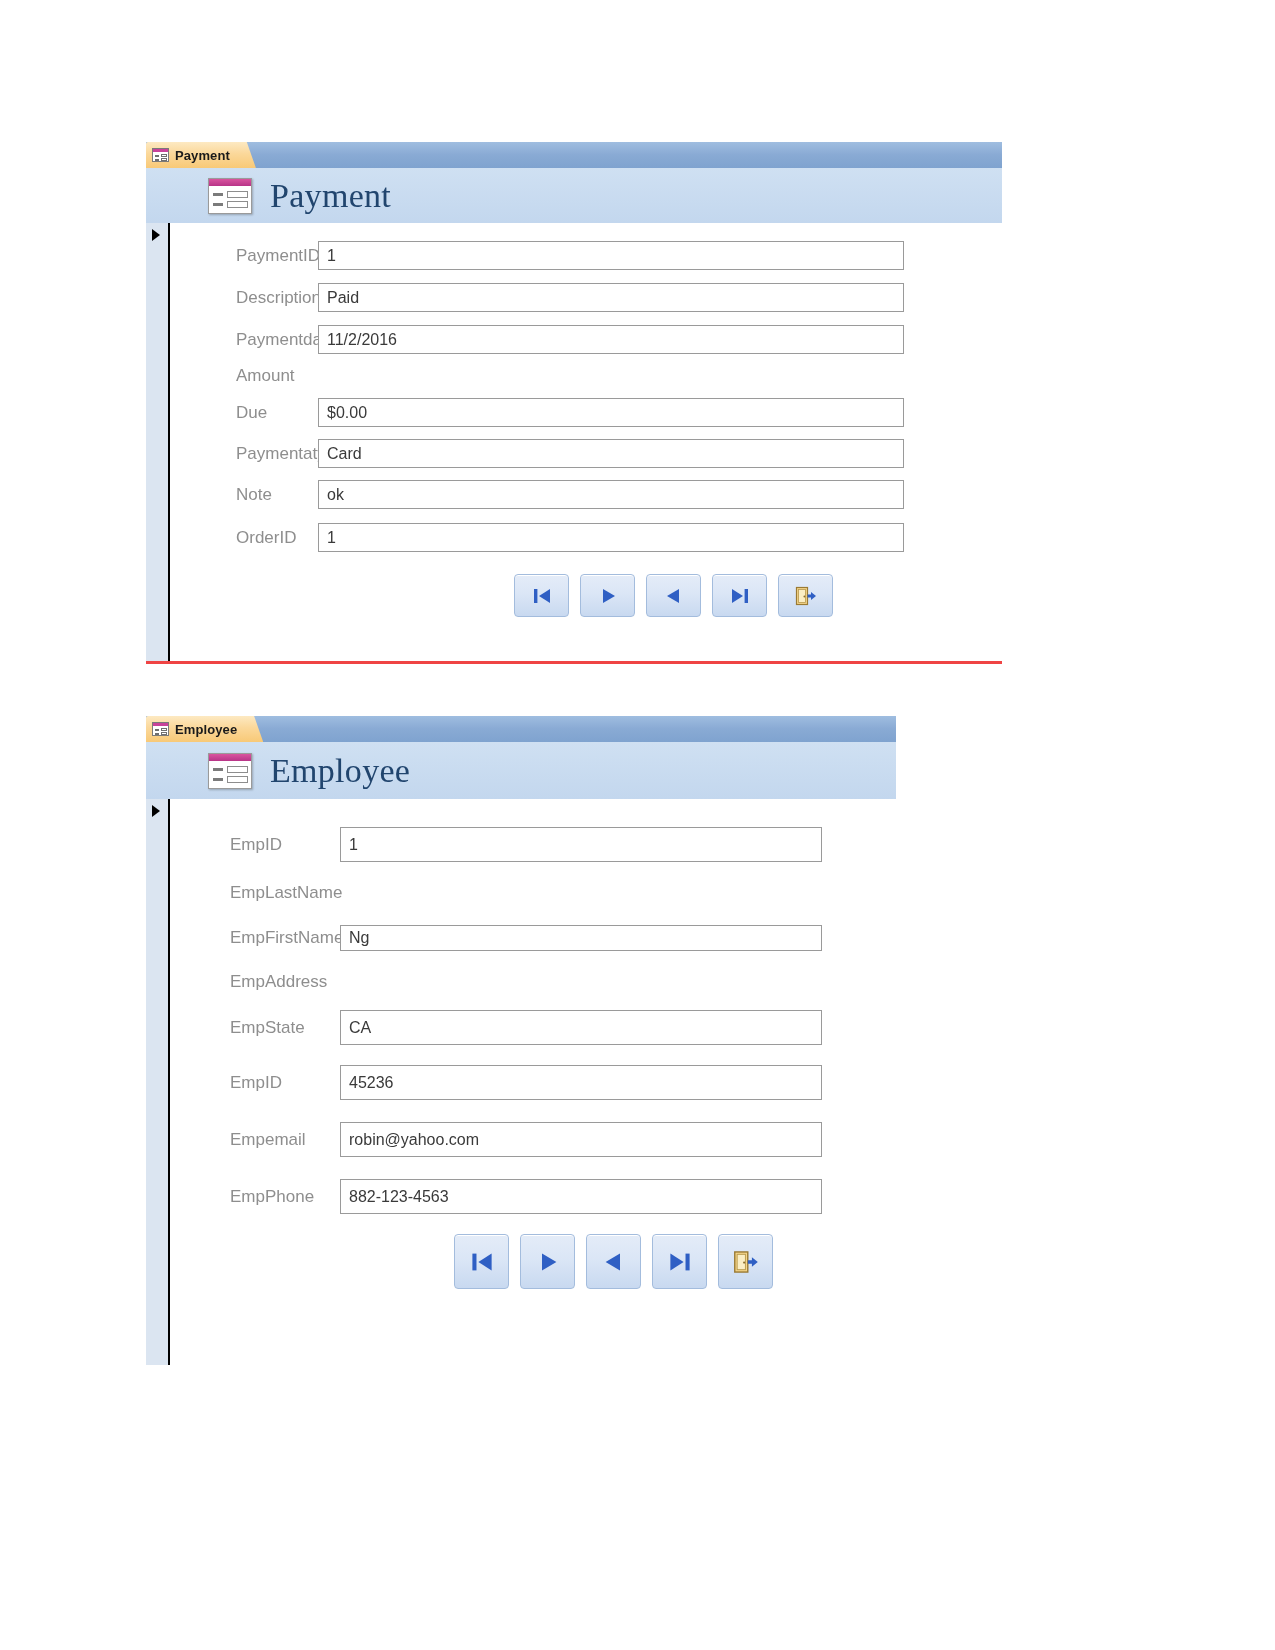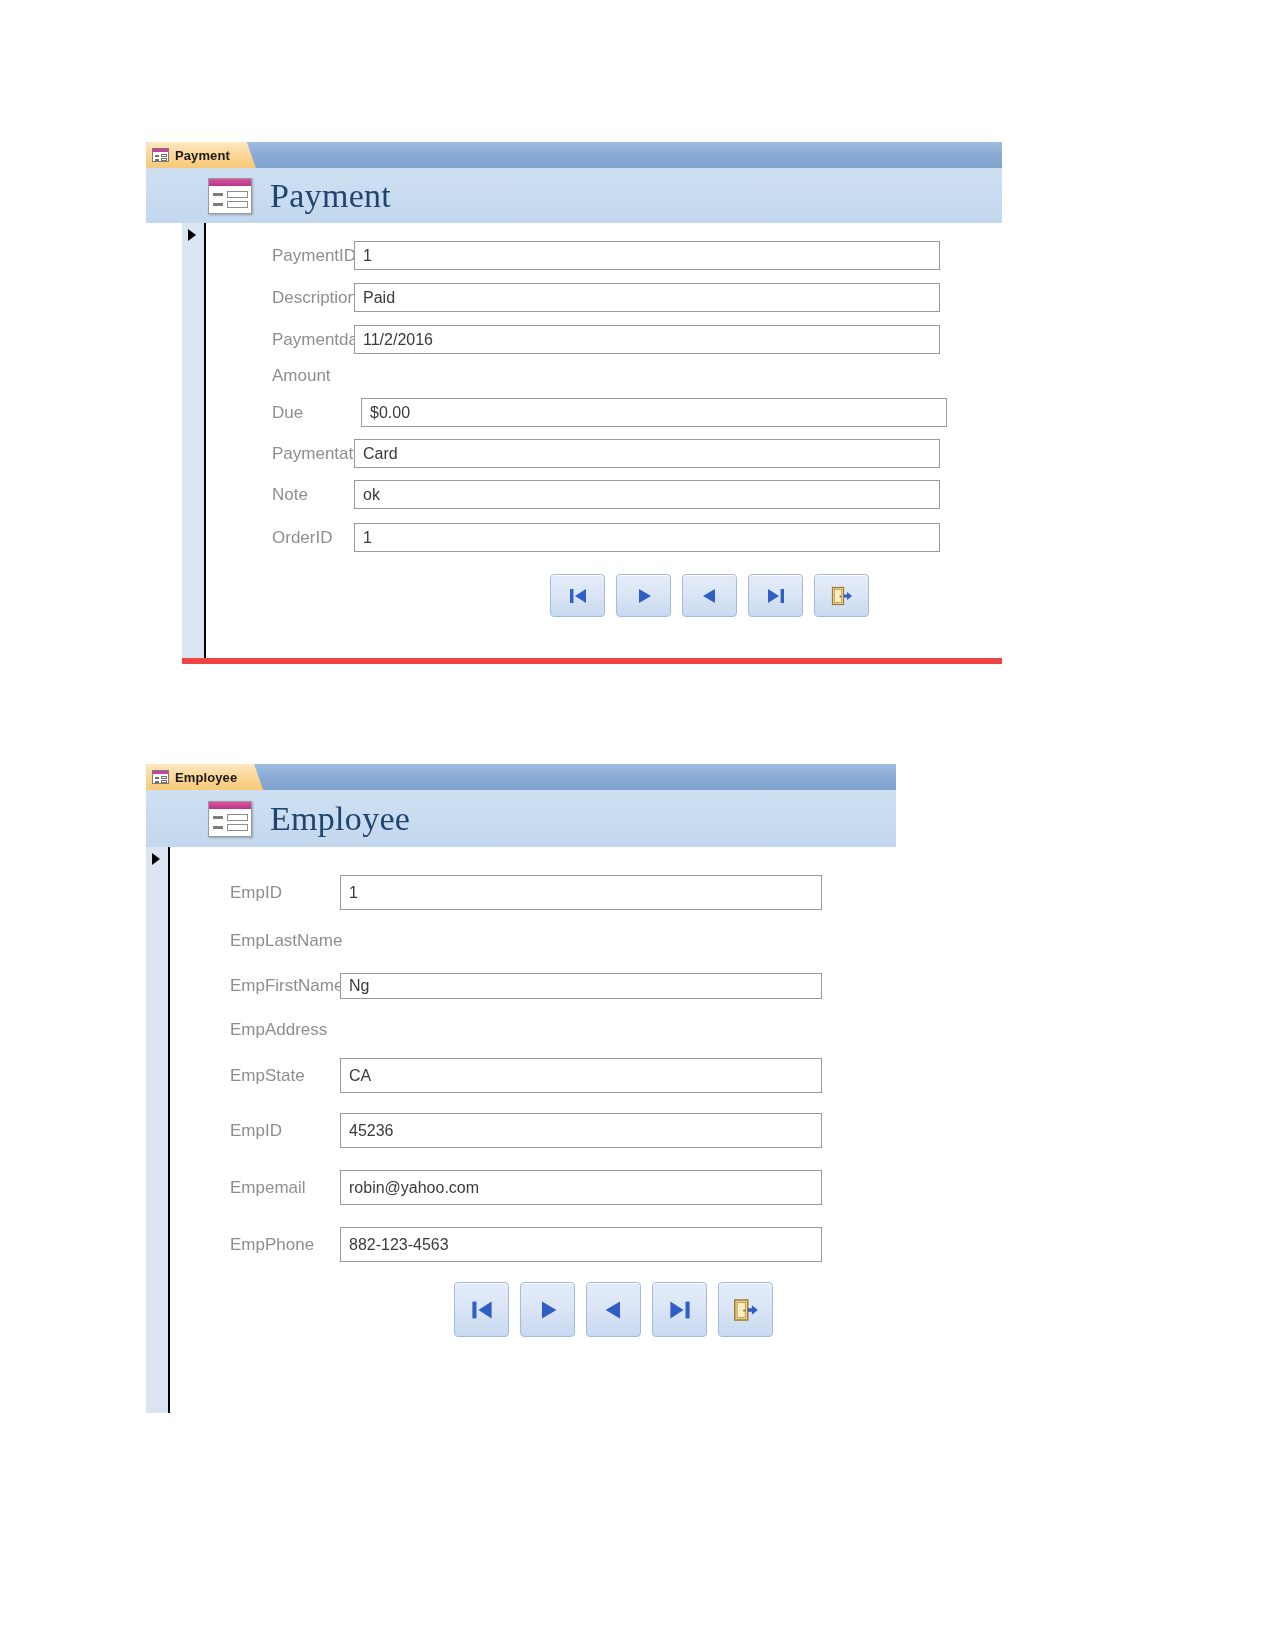--- a/index.html
+++ b/index.html
@@ -190,22 +190,21 @@
     box-shadow: inset 0 1px 0 #ffffff;
     display: flex;
     align-items: center;
     justify-content: center;
     box-sizing: border-box;
   }
   .nav-btn svg { display: block; }
 
   
   .body-bottom-rule {
-    border-bottom: 6px solid #ef4444;
-    margin-left: 36px;
+    border-bottom: 3px solid #ef4444;
   }
 </style>
 </head>
 <body>
 
 <div class="form-window" style="left:146px; top:142px; width:856px;">
 
   <div class="tab-strip">
     <div class="tab">
       <span class="mini-form-icon">
@@ -246,21 +245,21 @@
 
       <div class="field-row" style="margin-top:13px;">
         <span class="field-label" style="width:148px; padding-left:66px;">Paymentdate</span>
         <span class="field-input" style="width:586px; height:29px;" title="Paymentdate">11/2/2016</span>
       </div>
 
       <div class="field-row" style="margin-top:12px;">
         <span class="field-label" style="width:148px; padding-left:66px;">Amount</span>
       </div>
 
-      <div class="field-row" style="margin-top:12px;gap:7px;">
+      <div class="field-row" style="margin-top:12px;">
         <span class="field-label" style="width:148px; padding-left:66px;">Due</span>
         <span class="field-input" style="width:586px; height:29px;" title="Due">$0.00</span>
       </div>
 
       <div class="field-row" style="margin-top:12px;">
         <span class="field-label" style="width:148px; padding-left:66px;">Paymentatype</span>
         <span class="field-input" style="width:586px; height:29px;" title="Paymentatype">Card</span>
       </div>
 
       <div class="field-row" style="margin-top:12px;">
@@ -303,21 +302,21 @@
             <circle cx="9.4" cy="10.5" r="0.9" fill="#8a6c2c"></circle>
             <polygon points="21,10 16,6 16,8.6 12.5,8.6 12.5,11.4 16,11.4 16,14" fill="#2f5fc4"></polygon>
           </svg>
         </div>
       </div>
 
     </div>
   </div>
 </div>
 
-<div class="form-window" style="left:146px; top:764px; width:750px;">
+<div class="form-window" style="left:146px; top:716px; width:750px;">
 
   <div class="tab-strip">
     <div class="tab">
       <span class="mini-form-icon">
         <i class="mr l1"></i>
           <i class="mr r1"></i>
           <i class="mr l2"></i>
           <i class="mr r2"></i>
       </span>
       <span class="tab-label">Employee</span>

